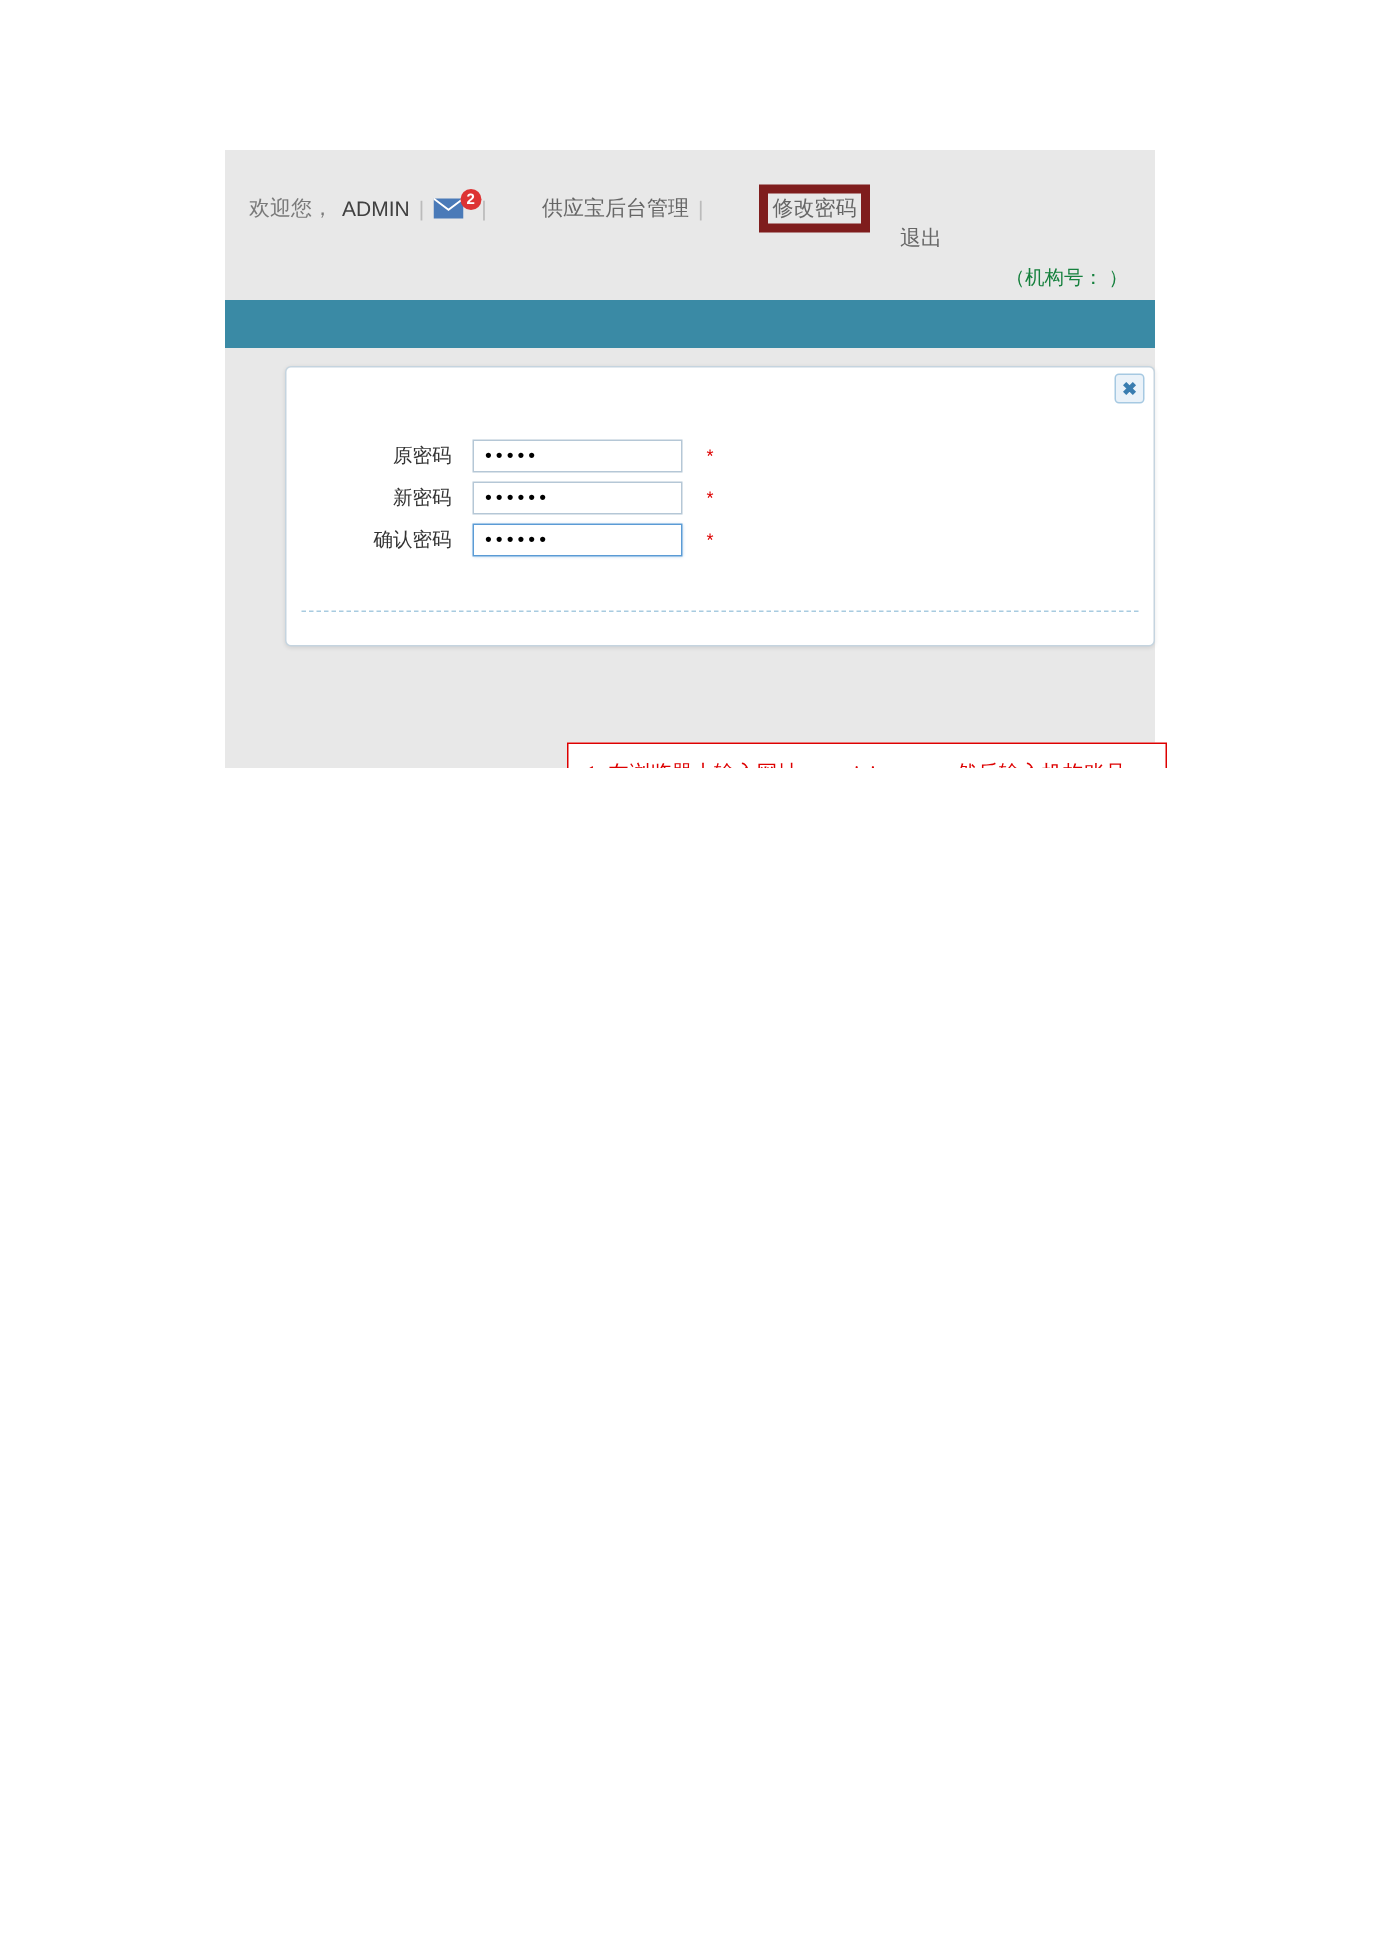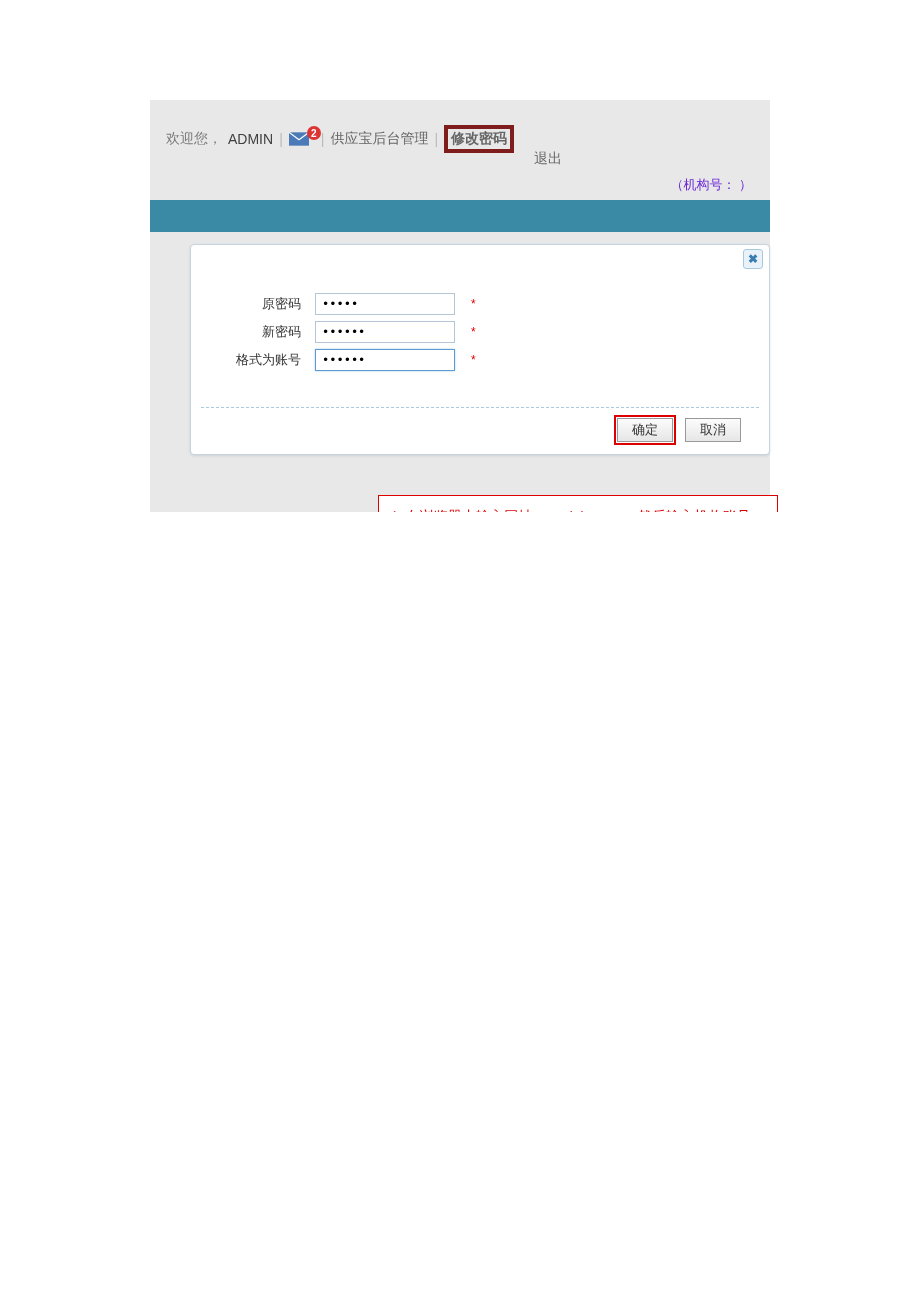--- a/index.html
+++ b/index.html
@@ -39,30 +39,29 @@
       background: #d33;
       color: #fff;
       font-size: 10px;
       width: 14px; height: 14px;
       border-radius: 50%;
       display: flex;
       align-items: center;
       justify-content: center;
       font-weight: bold;
     }
-    .nav-link { color: #666; font-size: 14px; }
+    .nav-link { color: #666; font-size: 14px; margin-left: 31px; }
     .highlight-box {
-      border: 4px solid #7f1d1d;
+      border: 6px solid #7f1d1d;
       padding: 1px 3px;
-      font-weight: bold;
     }
     .header-sub {
       text-align: right;
       padding: 0 18px 6px 12px;
-      color: #6d28d9;
+      color: #15803d;
       font-size: 13px;
     }
     .blue-strip {
       height: 32px;
       background: #3a8aa5;
     }
     .grey-panel {
       height: 280px;
       position: relative;
     }
@@ -226,30 +225,26 @@
           <span class="form-label">原密码</span>
           <input type="password" class="form-input" value="•••••" style="">
           <span class="req-star">*</span>
         </div>
         <div class="form-row">
           <span class="form-label">新密码</span>
           <input type="password" class="form-input" value="••••••" style="">
           <span class="req-star">*</span>
         </div>
         <div class="form-row">
-          <span class="form-label">格式为账号</span>
+          <span class="form-label">确认密码</span>
           <input type="password" class="form-input focused" value="••••••" style="">
           <span class="req-star">*</span>
         </div>
       </div>
       <hr class="dialog-sep">
-      <div class="dialog-footer">
-        <button class="btn btn-highlight">确定</button>
-        <button class="btn">取消</button>
-      </div>
     </div>
   </div>
 </div>
 
 <div class="watermark">WWW.</div>
 
 <div class="anno-box-1">    1. 在浏览器上输入网址  www.jxjscm.com 然后输入机构账号。格式为账号@供应宝机构 ID，例如您的账号为 32001，供应宝机构 ID 为 100001，那么请您在此输入 32001@100001   具体供应商的机构账户请联系零售商采购人员，根据邀请函完成注册的供应商用手机号登录</div>
 
 <svg class="arrow-1" width="230" height="20">
   <line x1="228" y1="2" x2="6" y2="15" stroke="#d00" stroke-width="1.2"></line>

